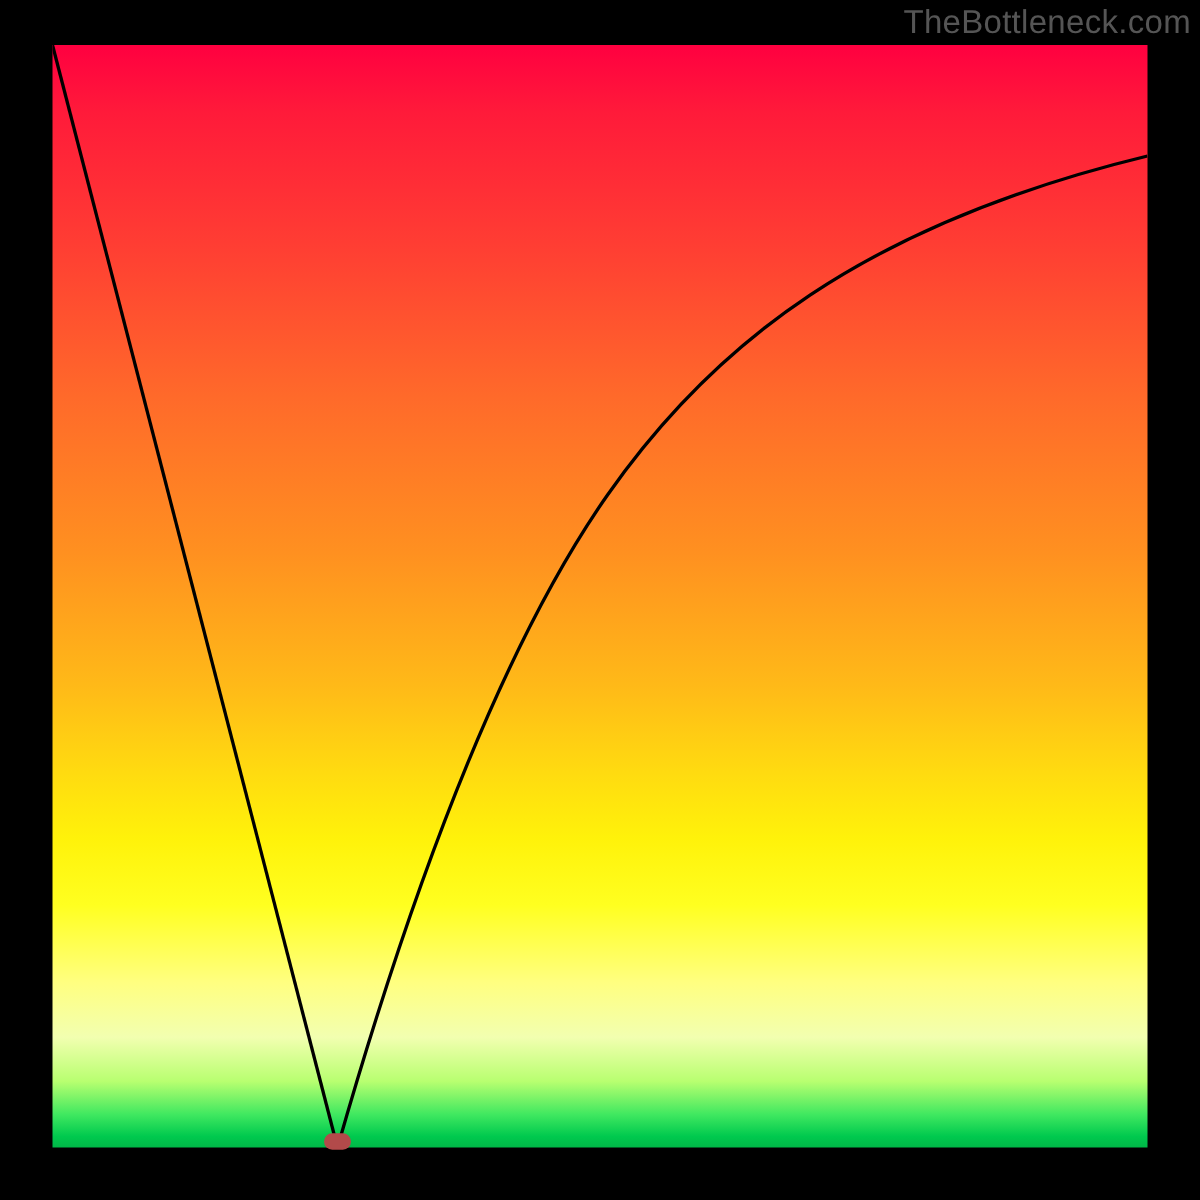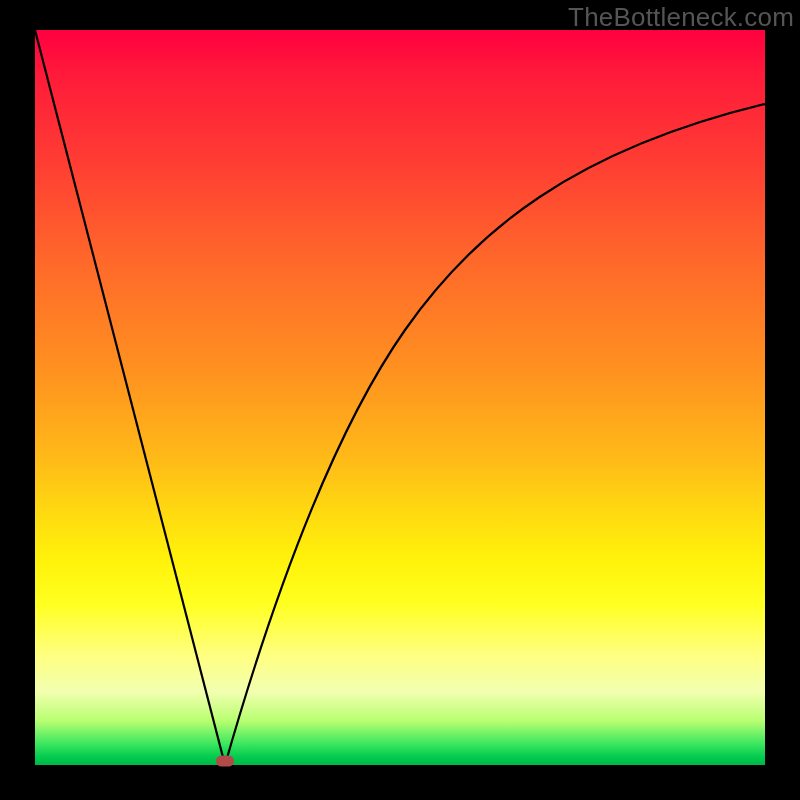--- a/index.html
+++ b/index.html
@@ -15,21 +15,21 @@
     position: relative;
     width: 800px;
     height: 800px;
     background: #000;
   }
   .watermark {
     position: absolute;
     top: 2px;
     right: 6px;
     color: #555;
-    font-size: 26px;
+    font-size: 22px;
     font-weight: 400;
     letter-spacing: 0.2px;
     z-index: 10;
     text-align: right;
   }
   .plot-area {
     position: absolute;
     left: 35px;
     top: 30px;
     width: 730px;

